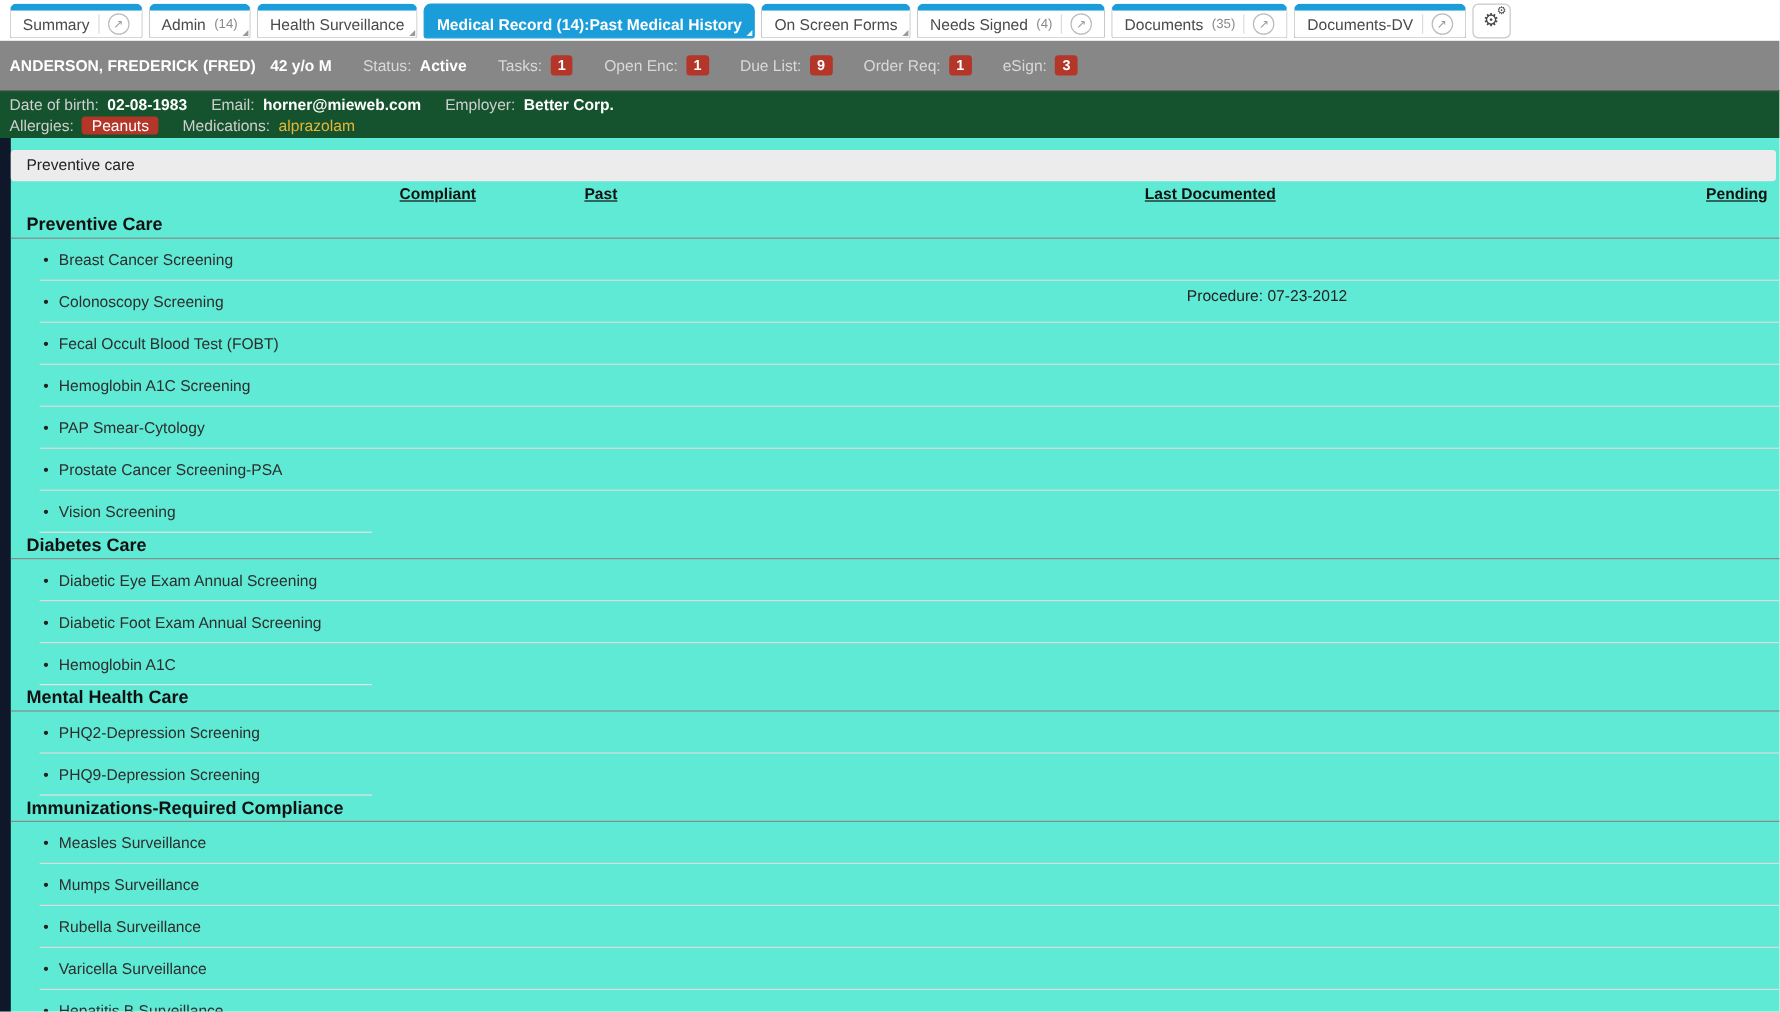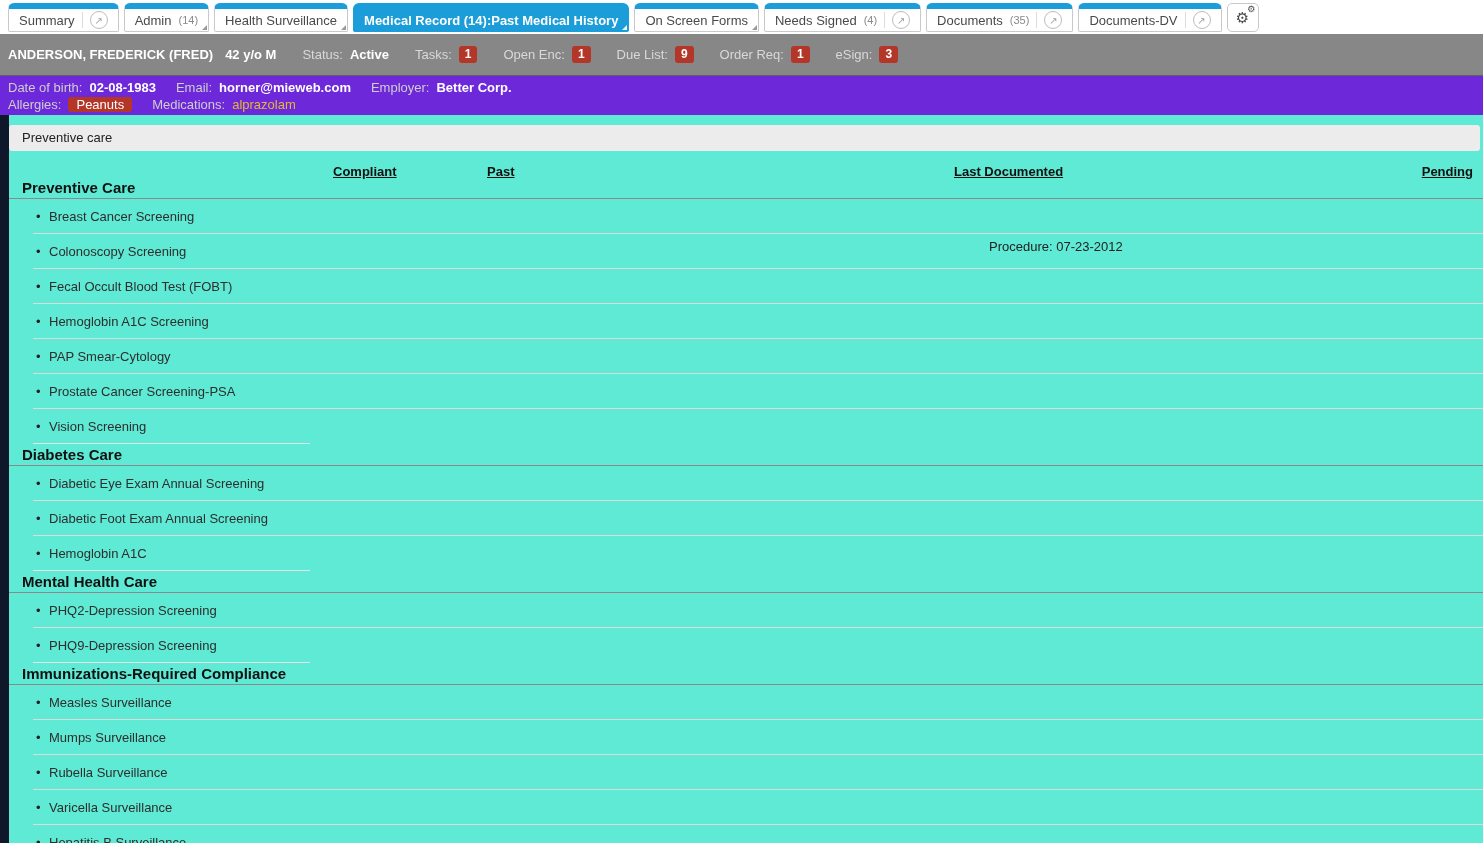--- a/index.html
+++ b/index.html
@@ -34,36 +34,36 @@
   .patient-bar { height:41px; background:#878787; color:#fff; display:flex;
     align-items:center; gap:26px; padding:0 8px; white-space:nowrap; }
   .patient-bar .pname { font-weight:bold; }
   .patient-bar .agesex { font-weight:bold; margin-left:-14px; }
   .kv { display:flex; align-items:center; gap:7px; }
   .kv .lbl { color:#d9d9d9; }
   .kv .val { font-weight:bold; color:#fff; }
   .badge { background:#b43629; color:#fff; font-weight:bold; border-radius:3px;
     padding:1px 6px; font-size:12px; line-height:15px; }
 
-  .info-bar { height:40px; background:#6d28d9; color:#fff;
+  .info-bar { height:40px; background:#14532d; color:#fff;
     border-top:1px solid #616161; padding:3px 8px 0 8px; }
   .info-line { display:flex; align-items:center; gap:20px; height:17px; white-space:nowrap; }
   .info-line .lbl { color:#cfcfcf; }
   .info-line .val { font-weight:bold; color:#fff; }
   .med-val { color:#e6b735; }
   .allergy-badge { background:#b43629; color:#fff; border-radius:3px; padding:0 8px;
     font-size:13px; }
 
   
   .content { border-left:9px solid #0f172a; background:#5eead4;
     height:743px; padding-top:10px; position:relative; }
   .band { background:#ececec; border-radius:3px; height:26px; line-height:26px;
     padding-left:13px; color:#222; margin-right:3px; }
   .hdr-row { position:relative; height:26px; }
-  .col-hdr { position:absolute; top:13px; font-weight:bold; color:#111;
+  .col-hdr { position:absolute; top:3px; font-weight:bold; color:#111;
     text-decoration:underline; cursor:pointer; }
   .col-compliant { left:324px; }
   .col-past { left:478px; }
   .col-lastdoc { left:945px; }
   .col-pending { right:10px; }
 
   .section-row { height:22px; border-bottom:1px solid #8a8a8a; padding-left:13px;
     display:flex; align-items:flex-end; }
   .section-name { font-weight:bold; font-size:15px; color:#111; line-height:21px; }
   .item-row { position:relative; height:35px; display:flex; align-items:center; }

